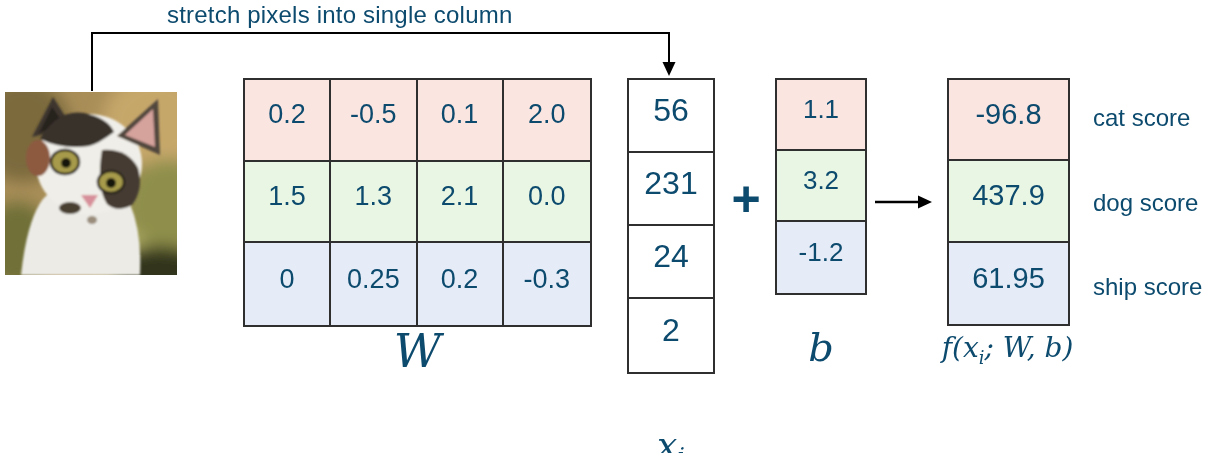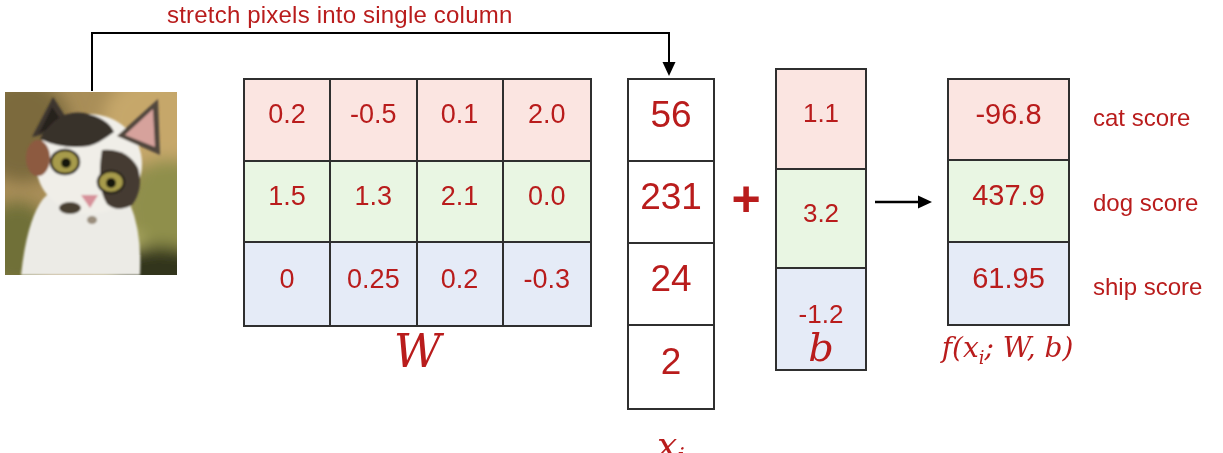--- a/index.html
+++ b/index.html
@@ -3,21 +3,21 @@
 <meta charset="utf-8">
 <style>
   * { margin: 0; padding: 0; box-sizing: border-box; }
   html, body { background: #ffffff; }
   #canvas {
     position: relative;
     width: 1223px;
     height: 453px;
     background: #ffffff;
     font-family: "Liberation Sans", sans-serif;
-    color: #b91c1c;
+    color: #0c4a6e;
     overflow: hidden;
   }
   .abs { position: absolute; }
 
   
   #stretch-label {
     left: 167px; top: 1px;
     font-size: 24px;
     letter-spacing: 0.2px;
   }
@@ -50,29 +50,29 @@
     left: 243px; top: 78px;
     width: 349px; height: 249px;
     display: grid;
     grid-template-columns: repeat(4, 1fr);
     grid-template-rows: repeat(3, 1fr);
     font-size: 27px;
   }
   
   #x-vector {
     left: 627px; top: 78px;
-    width: 88px; height: 332px;
+    width: 88px; height: 296px;
     display: grid;
     grid-template-rows: repeat(4, 1fr);
-    font-size: 37px;
+    font-size: 32px;
   }
   
   #b-vector {
-    left: 775px; top: 68px;
-    width: 92px; height: 303px;
+    left: 775px; top: 78px;
+    width: 92px; height: 217px;
     display: grid;
     grid-template-rows: repeat(3, 1fr);
     font-size: 26px;
   }
   
   #out-vector {
     left: 947px; top: 78px;
     width: 123px; height: 248px;
     display: grid;
     grid-template-rows: repeat(3, 1fr);

